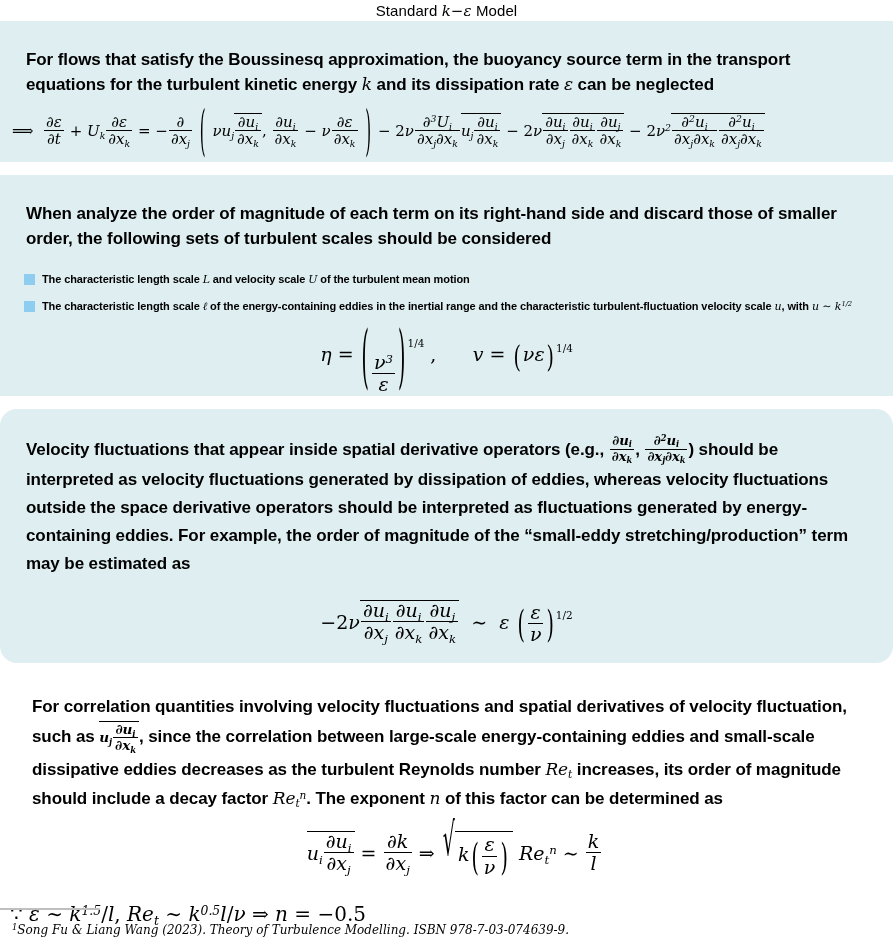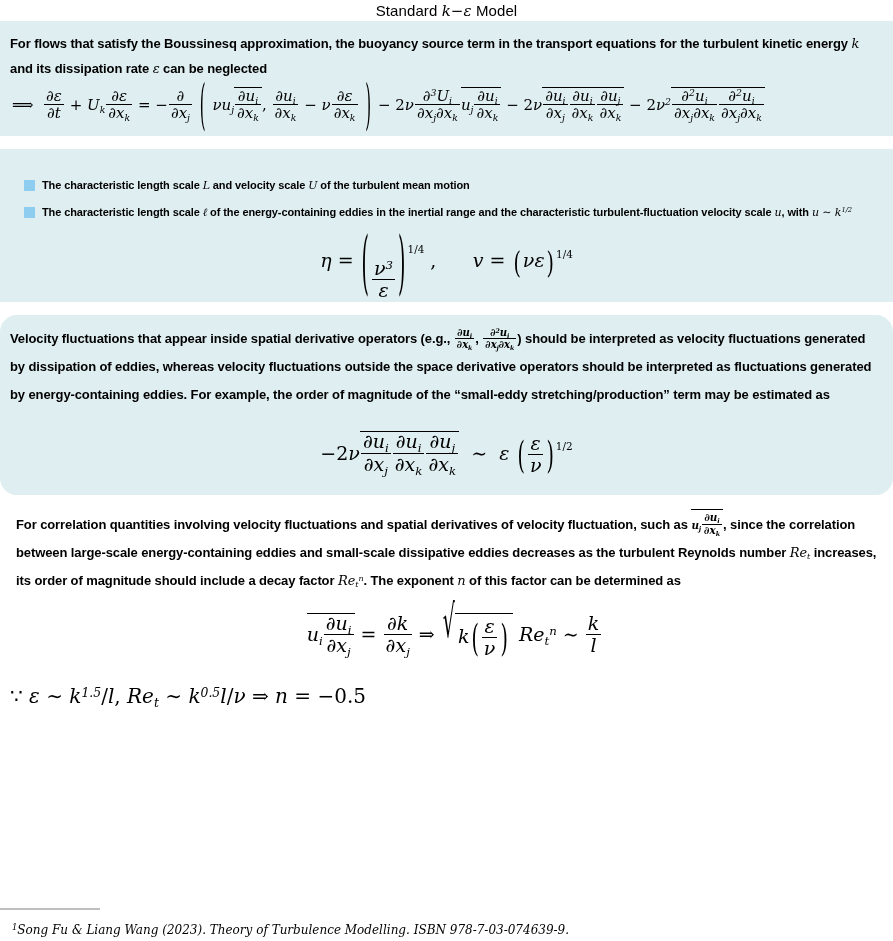--- a/index.html
+++ b/index.html
@@ -34,24 +34,24 @@
   }
   .panel.plain {
     background: #ffffff;
     padding-left: 16px;
     padding-right: 0;
   }
   .gap-sm { height: 13px; }
   .gap-md { height: 14px; }
 
   .para {
-    font-size: 13px;
+    font-size: 17px;
     font-weight: 700;
     line-height: 25px;
-    margin: 0;
+    margin: 16px;
     letter-spacing: -0.1px;
   }
   .panel.plain .para {
     font-weight: 700;
   }
 
   
   .bullets {
     margin: 14px 0 4px 0;
     padding: 0;
@@ -198,20 +198,24 @@
     <span class="par tall">)</span>
     <span class="mo">−</span> <span class="mn">2</span><span class="mi">ν</span><span class="frac"><span class="num">∂<sup>3</sup>U<sub>i</sub></span><span class="den">∂x<sub>j</sub>∂x<sub>k</sub></span></span><span class="ovl"><span class="mi">u<sub>j</sub></span><span class="frac"><span class="num">∂u<sub>i</sub></span><span class="den">∂x<sub>k</sub></span></span></span>
     <span class="mo">−</span> <span class="mn">2</span><span class="mi">ν</span><span class="ovl"><span class="frac"><span class="num">∂u<sub>i</sub></span><span class="den">∂x<sub>j</sub></span></span><span class="frac"><span class="num">∂u<sub>i</sub></span><span class="den">∂x<sub>k</sub></span></span><span class="frac"><span class="num">∂u<sub>j</sub></span><span class="den">∂x<sub>k</sub></span></span></span>
     <span class="mo">−</span> <span class="mn">2</span><span class="mi">ν<sup>2</sup></span><span class="ovl"><span class="frac"><span class="num">∂<sup>2</sup>u<sub>i</sub></span><span class="den">∂x<sub>j</sub>∂x<sub>k</sub></span></span><span class="frac"><span class="num">∂<sup>2</sup>u<sub>i</sub></span><span class="den">∂x<sub>j</sub>∂x<sub>k</sub></span></span></span>
   </div>
 </div>
 
 <div class="gap-sm"></div>
 
 <div class="panel">
+  <p class="para">
+    <span>When analyze the order of magnitude of each term on its right-hand side and discard those of smaller order, the</span>
+    <span>following sets of turbulent scales should be considered</span>
+  </p>
 
   <ul class="bullets">
     <li>
       <span class="sq"></span>
       <span>The characteristic length scale </span><span class="mi">L</span><span> and velocity scale </span><span class="mi">U</span><span> of the turbulent mean motion</span>
     </li>
     <li>
       <span class="sq"></span>
       <span>The characteristic length scale </span><span class="mi">ℓ</span><span> of the energy-containing eddies in the inertial range and the characteristic turbulent-fluctuation velocity scale </span><span class="mi">u</span><span>, with </span><span class="mi nowrap"><span>u ∼ k</span><sup>1/2</sup></span>
     </li>

